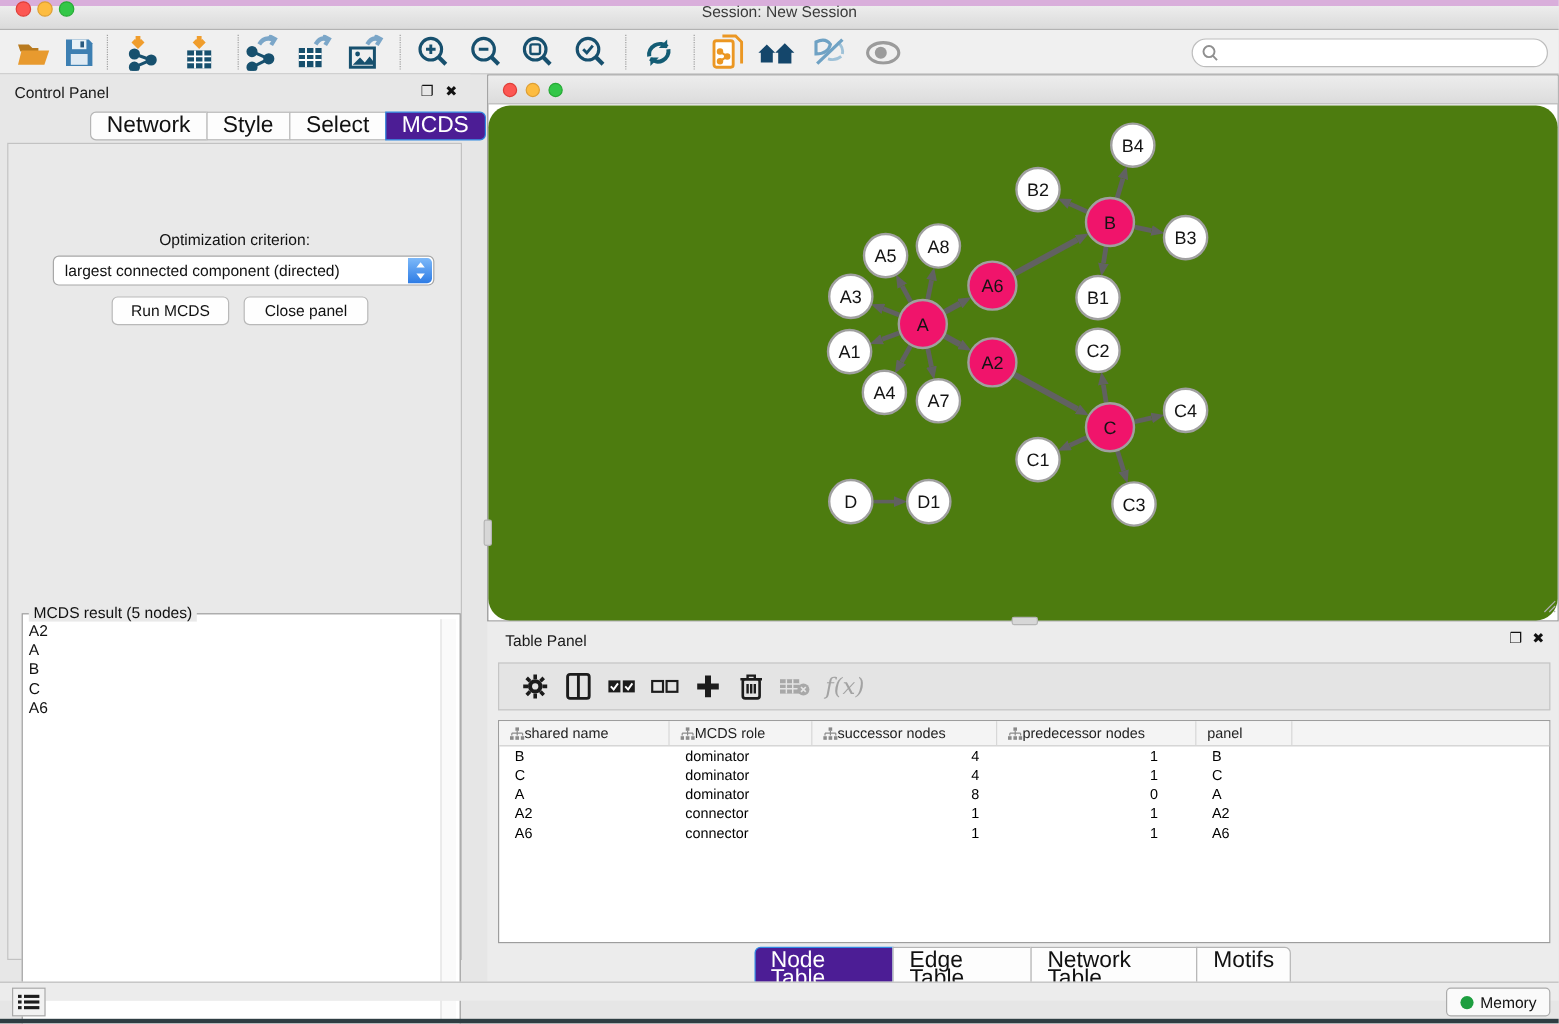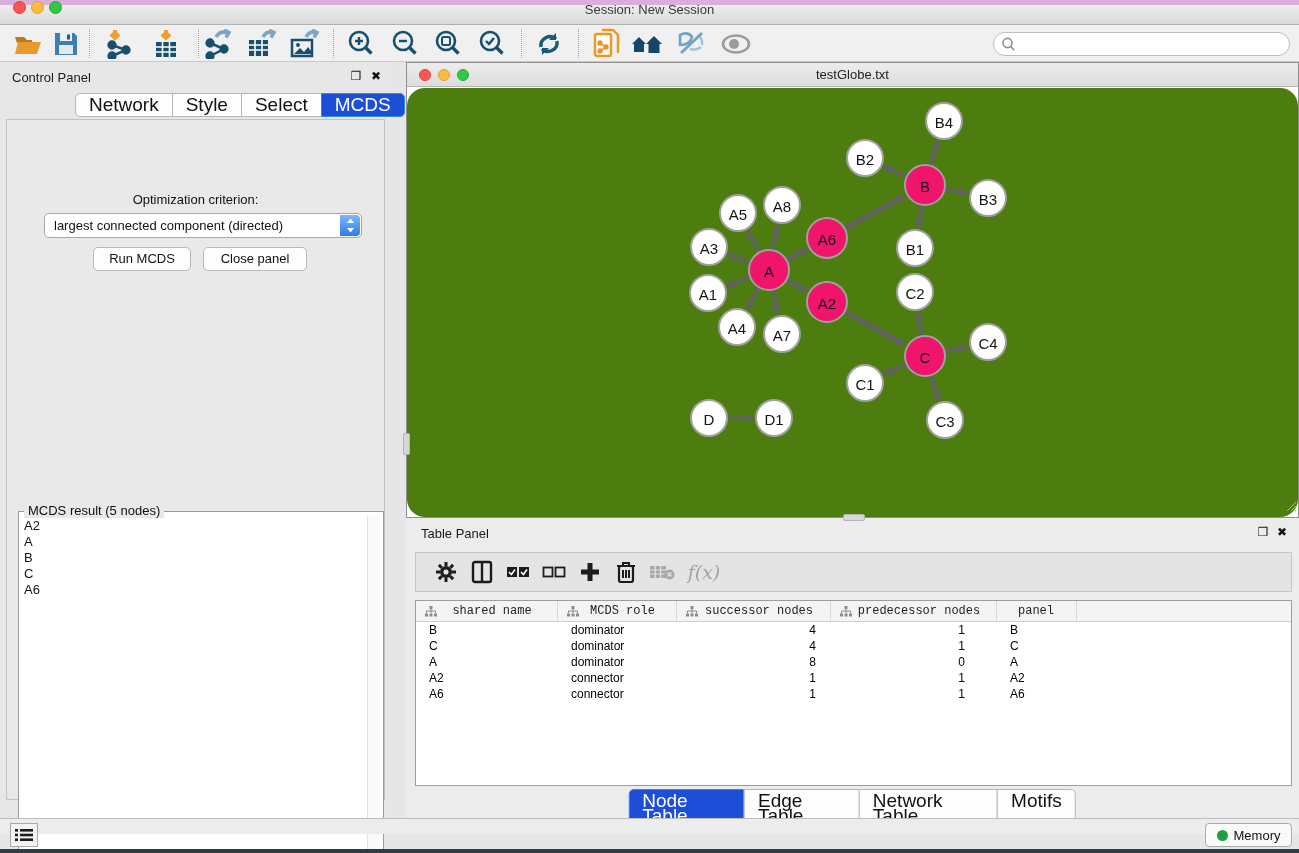--- a/index.html
+++ b/index.html
@@ -32,21 +32,21 @@
   .control-panel { position:absolute; left:0; top:62px; width:392px; height:756px; background:#e7e7e7;padding-left:40px; }
   .panel-head { position:absolute; left:0; top:6px; width:100%; height:20px; }
   .panel-title { position:absolute; left:12px; top:2px; font-size:13px; color:#1a1a1a; }
   .wctl { position:absolute; top:1px; font-size:12px; color:#111; width:16px; text-align:center; cursor:default;}
   .seg-tabs { position:absolute; display:flex; }
   .cp-tabs { left:76px; top:31px; }
   .seg-tab { background:#fdfdfd; border:1px solid #b5b5b5; margin-left:-1px;
     font-size:19px; color:#111; padding:3px 13px 4px; line-height:15px; }
   .seg-tab:first-child { border-radius:5px 0 0 5px; }
   .seg-tab:last-child { border-radius:0 5px 5px 0; }
-  .seg-tab.active { background:#1d4ed8; border-color:#3089e2; color:#fff; }
+  .seg-tab.active { background:#4c1d95; border-color:#3089e2; color:#fff; }
   .cp-content { position:absolute; left:6px; top:57px; width:379px; height:681px;
     background:#e9e9e9; border:1px solid #c2c2c2; }
   .crit-label { position:absolute; left:0; right:0; top:72px; text-align:center; font-size:13px; color:#111;}
   .select { position:absolute; left:37px; top:93px; width:318px; height:25px; background:#fff;
     border:1px solid #a8a8a8; border-radius:5px; font-size:13px; color:#111;
     line-height:23px; padding-left:9px; }
   .select .stepper { position:absolute; right:1px; top:1px; bottom:1px; width:20px; border-radius:0 4px 4px 0;
     background:linear-gradient(#7db9f9,#2e7ce5); display:flex; align-items:center; justify-content:center;}
   .btn { position:absolute; height:24px; background:#fefefe; border:1px solid #b9b9b9;
     border-radius:5px; font-size:13px; color:#111; text-align:center; line-height:22px; }
@@ -75,21 +75,21 @@
   .grip-h { position:absolute; left:437px; top:-4px; width:22px; height:7px;
     background:#d7d7d7; border:1px solid #b5b5b5; border-radius:2px; }
   .tp-toolbar { position:absolute; left:9px; top:34px; width:877px; height:40px;
     background:#e4e4e4; border:1px solid #c5c5c5; display:flex; align-items:center; padding-left:12px;}
   .tp-tool { width:36px; height:30px; display:flex; align-items:center; justify-content:center; }
   .fx { font-family:"DejaVu Serif", serif; font-style:italic; font-size:19px; color:#a3a3a3; }
   .data-table { position:absolute; left:9px; top:82px; width:877px; height:186px;
     background:#fff; border:1px solid #9d9d9d; }
   .thead { display:flex; height:21px; background:#f4f4f4; border-bottom:1px solid #cfcfcf; }
   .th { display:flex; align-items:center; border-right:1px solid #d8d8d8; font-size:12px; color:#222; padding-left:9px;}
-  .th .th-label{ flex:1; text-align:center; padding-right:10px;font-family:Liberation Mono, monospace;}
+  .th .th-label{ flex:1; padding-right:10px;}
   .th.filler{ flex:1; border-right:none;}
   .tbody { }
   .tr { display:flex; height:16px; }
   .td { font-size:12px; color:#000; line-height:16px; white-space:nowrap; overflow:hidden; }
   .td.left { padding-left:13px; text-align:left; }
   .td.right-a { text-align:right; padding-right:15px; }
   .td.right-b { text-align:right; padding-right:32px; }
   .tp-tabs { left:50%; transform:translateX(-50%); top:271px;justify-content:flex-end; }
   
   .statusbar { position:absolute; left:0; top:818px; width:1299px; height:16px;
@@ -302,21 +302,20 @@
       <div class="scrolltrack"></div>
     </div>
   </div>
 </div>
 
 <div class="net-window">
   <div class="net-titlebar">
     <span class="tl red"></span>
     <span class="tl yel"></span>
     <span class="tl grn"></span>
-    <div class="net-title">testGlobe.txt</div>
   </div>
   <div class="net-canvas" id="net-canvas"><svg width="891" height="429">
         <defs>
           <marker id="arr" markerUnits="userSpaceOnUse" markerWidth="11" markerHeight="9" refX="0" refY="4.5" orient="auto">
             <path d="M0,0 L11,4.5 L0,9 Z" fill="#616161"></path>
           </marker>
         </defs>
         <line x1="351.96678911489033" y1="163.55183804995966" x2="344.8553864603895" y2="150.47603316910335" stroke="#616161" stroke-width="4" marker-end="url(#arr)"></line>
         <line x1="366.11843883790186" y1="161.4078058104907" x2="369.31263208099267" y2="145.4368395950367" stroke="#616161" stroke-width="4" marker-end="url(#arr)"></line>
         <line x1="342.39133153665693" y1="174.4833437557185" x2="329.07863740175947" y2="169.3801443373411" stroke="#616161" stroke-width="4" marker-end="url(#arr)"></line>

